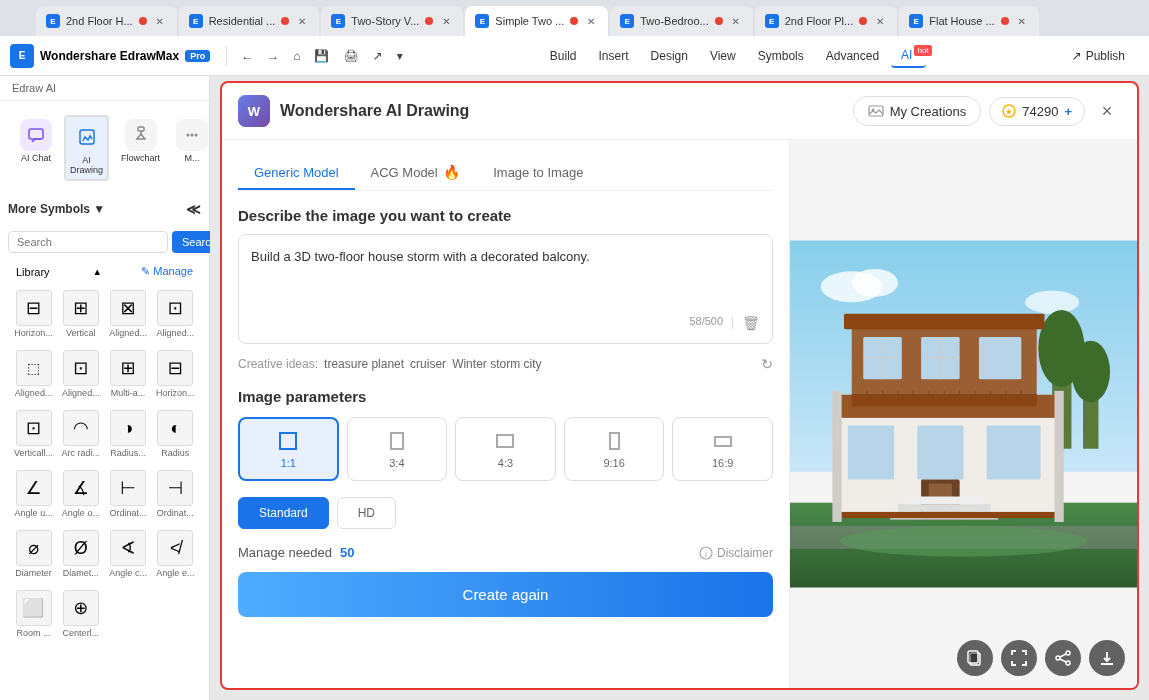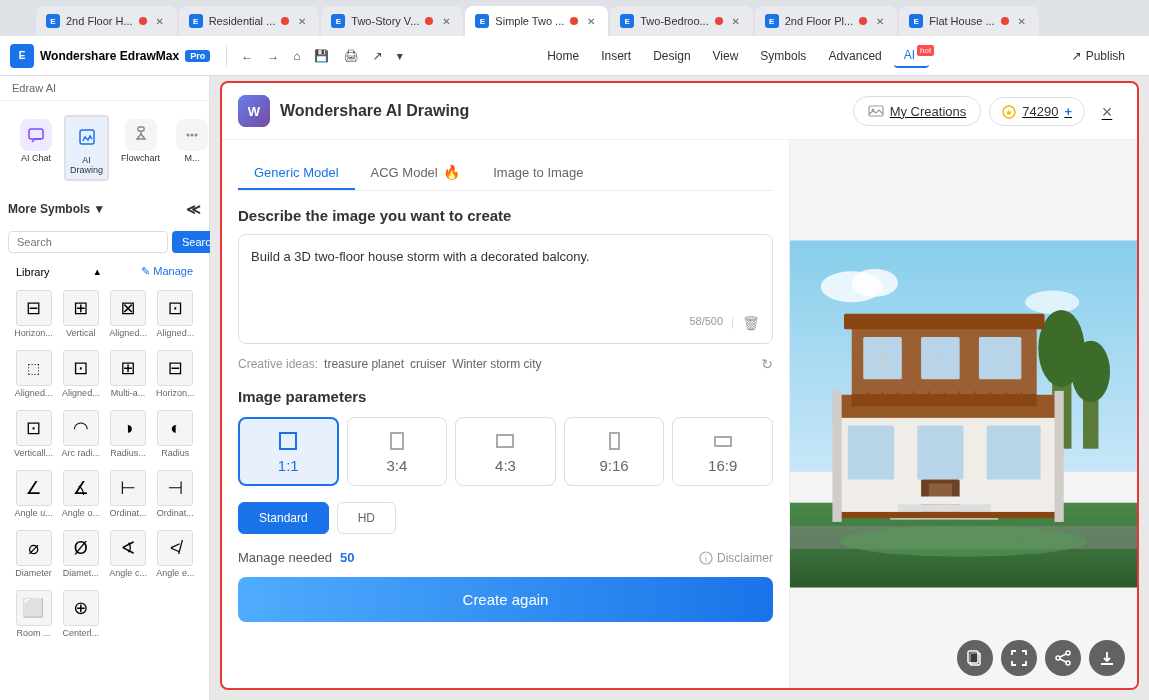--- a/index.html
+++ b/index.html
@@ -119,21 +119,21 @@
     }
     .modal-header {
       display: flex;
       align-items: center;
       padding: 12px 16px;
       border-bottom: 1px solid #eee;
       gap: 10px;
     }
     .modal-logo { width: 32px; height: 32px; background: linear-gradient(135deg, #667eea, #764ba2); border-radius: 8px; display: flex; align-items: center; justify-content: center; }
     .modal-title { font-size: 16px; font-weight: 600; color: #333; }
-    .modal-header-btns { margin-left: auto; display: flex; align-items: flex-end; gap: 8px; text-decoration: underline; }
+    .modal-header-btns { margin-left: auto; display: flex; align-items: center; gap: 8px; }
     .my-creations-btn { display: flex; align-items: center; gap: 6px; padding: 6px 14px; border: 1px solid #ddd; border-radius: 20px; cursor: pointer; font-size: 13px; color: #333; background: white; }
     .points-btn { display: flex; align-items: center; gap: 6px; padding: 6px 12px; border: 1px solid #ddd; border-radius: 20px; cursor: pointer; font-size: 13px; color: #333; background: white; }
     .close-btn { width: 28px; height: 28px; border: none; background: none; cursor: pointer; font-size: 18px; color: #666; border-radius: 50%; display: flex; align-items: center; justify-content: center; }
 
     
     .modal-body { display: flex; flex: 1; overflow: hidden; }
 
     
     .left-panel { width: 568px; padding: 16px; overflow-y: auto; border-right: 1px solid #eee; flex-shrink: 0; }
     .model-tabs { display: flex; gap: 0; border-bottom: 1px solid #eee; margin-bottom: 16px; }
@@ -149,21 +149,21 @@
     .delete-btn { background: none; border: none; cursor: pointer; color: #999; font-size: 14px; }
     .creative-ideas { display: flex; align-items: center; gap: 6px; margin-bottom: 16px; font-size: 12px; color: #666; flex-wrap: wrap; }
     .creative-label { color: #999; }
     .idea-chip { color: #666; cursor: pointer; }
     .refresh-btn { background: none; border: none; cursor: pointer; color: #999; font-size: 14px; margin-left: auto; }
     .params-title { font-size: 15px; font-weight: 600; color: #333; margin-bottom: 12px; }
     .ratio-grid { display: grid; grid-template-columns: repeat(5, 1fr); gap: 8px; margin-bottom: 16px; }
     .ratio-btn { display: flex; flex-direction: column; align-items: center; justify-content: center; padding: 10px 6px; border: 1px solid #ddd; border-radius: 8px; cursor: pointer; gap: 4px; background: white; }
     .ratio-btn.active { border: 2px solid #1a73e8; background: #e8f0fe; }
     .ratio-icon { width: 24px; height: 24px; display: flex; align-items: center; justify-content: center; }
-    .ratio-label { font-size: 15px; color: #666; }
+    .ratio-label { font-size: 11px; color: #666; }
     .ratio-btn.active .ratio-label { color: #1a73e8; }
     .quality-row { display: flex; gap: 8px; margin-bottom: 16px; }
     .quality-btn { padding: 8px 20px; border: 1px solid #ddd; border-radius: 6px; cursor: pointer; font-size: 12px; color: #666; background: white; }
     .quality-btn.active { background: #1a73e8; color: white; border-color: #1a73e8; }
     .points-row { display: flex; align-items: center; gap: 8px; font-size: 13px; color: #555; }
     .points-count { color: #1a73e8; font-weight: 600; }
     .disclaimer-btn { display: flex; align-items: center; gap: 4px; color: #999; cursor: pointer; margin-left: auto; font-size: 12px; }
     .create-btn { width: 100%; padding: 14px; background: linear-gradient(90deg, #4facfe, #1a73e8); color: white; border: none; border-radius: 8px; cursor: pointer; font-size: 15px; font-weight: 500; margin-top: 12px; }
 
     
@@ -257,21 +257,21 @@
   <div class="toolbar-nav">
     <button class="toolbar-btn">←</button>
     <button class="toolbar-btn">→</button>
     <button class="toolbar-btn">⌂</button>
     <button class="toolbar-btn">💾</button>
     <button class="toolbar-btn">🖨</button>
     <button class="toolbar-btn">↗</button>
     <button class="toolbar-btn">▾</button>
   </div>
   <div class="menu-bar">
-    <div class="menu-item">Home</div>
+    <div class="menu-item">Build</div>
     <div class="menu-item">Insert</div>
     <div class="menu-item">Design</div>
     <div class="menu-item">View</div>
     <div class="menu-item">Symbols</div>
     <div class="menu-item">Advanced</div>
     <div class="menu-item active" style="display:flex;align-items:center;gap:4px;">
       AI
       <span style="position:relative;display:inline-block;">
         <span style="background:#ff4d4d;color:white;font-size:8px;padding:1px 3px;border-radius:2px;position:absolute;top:-10px;left:-2px;">hot</span>
       </span>

